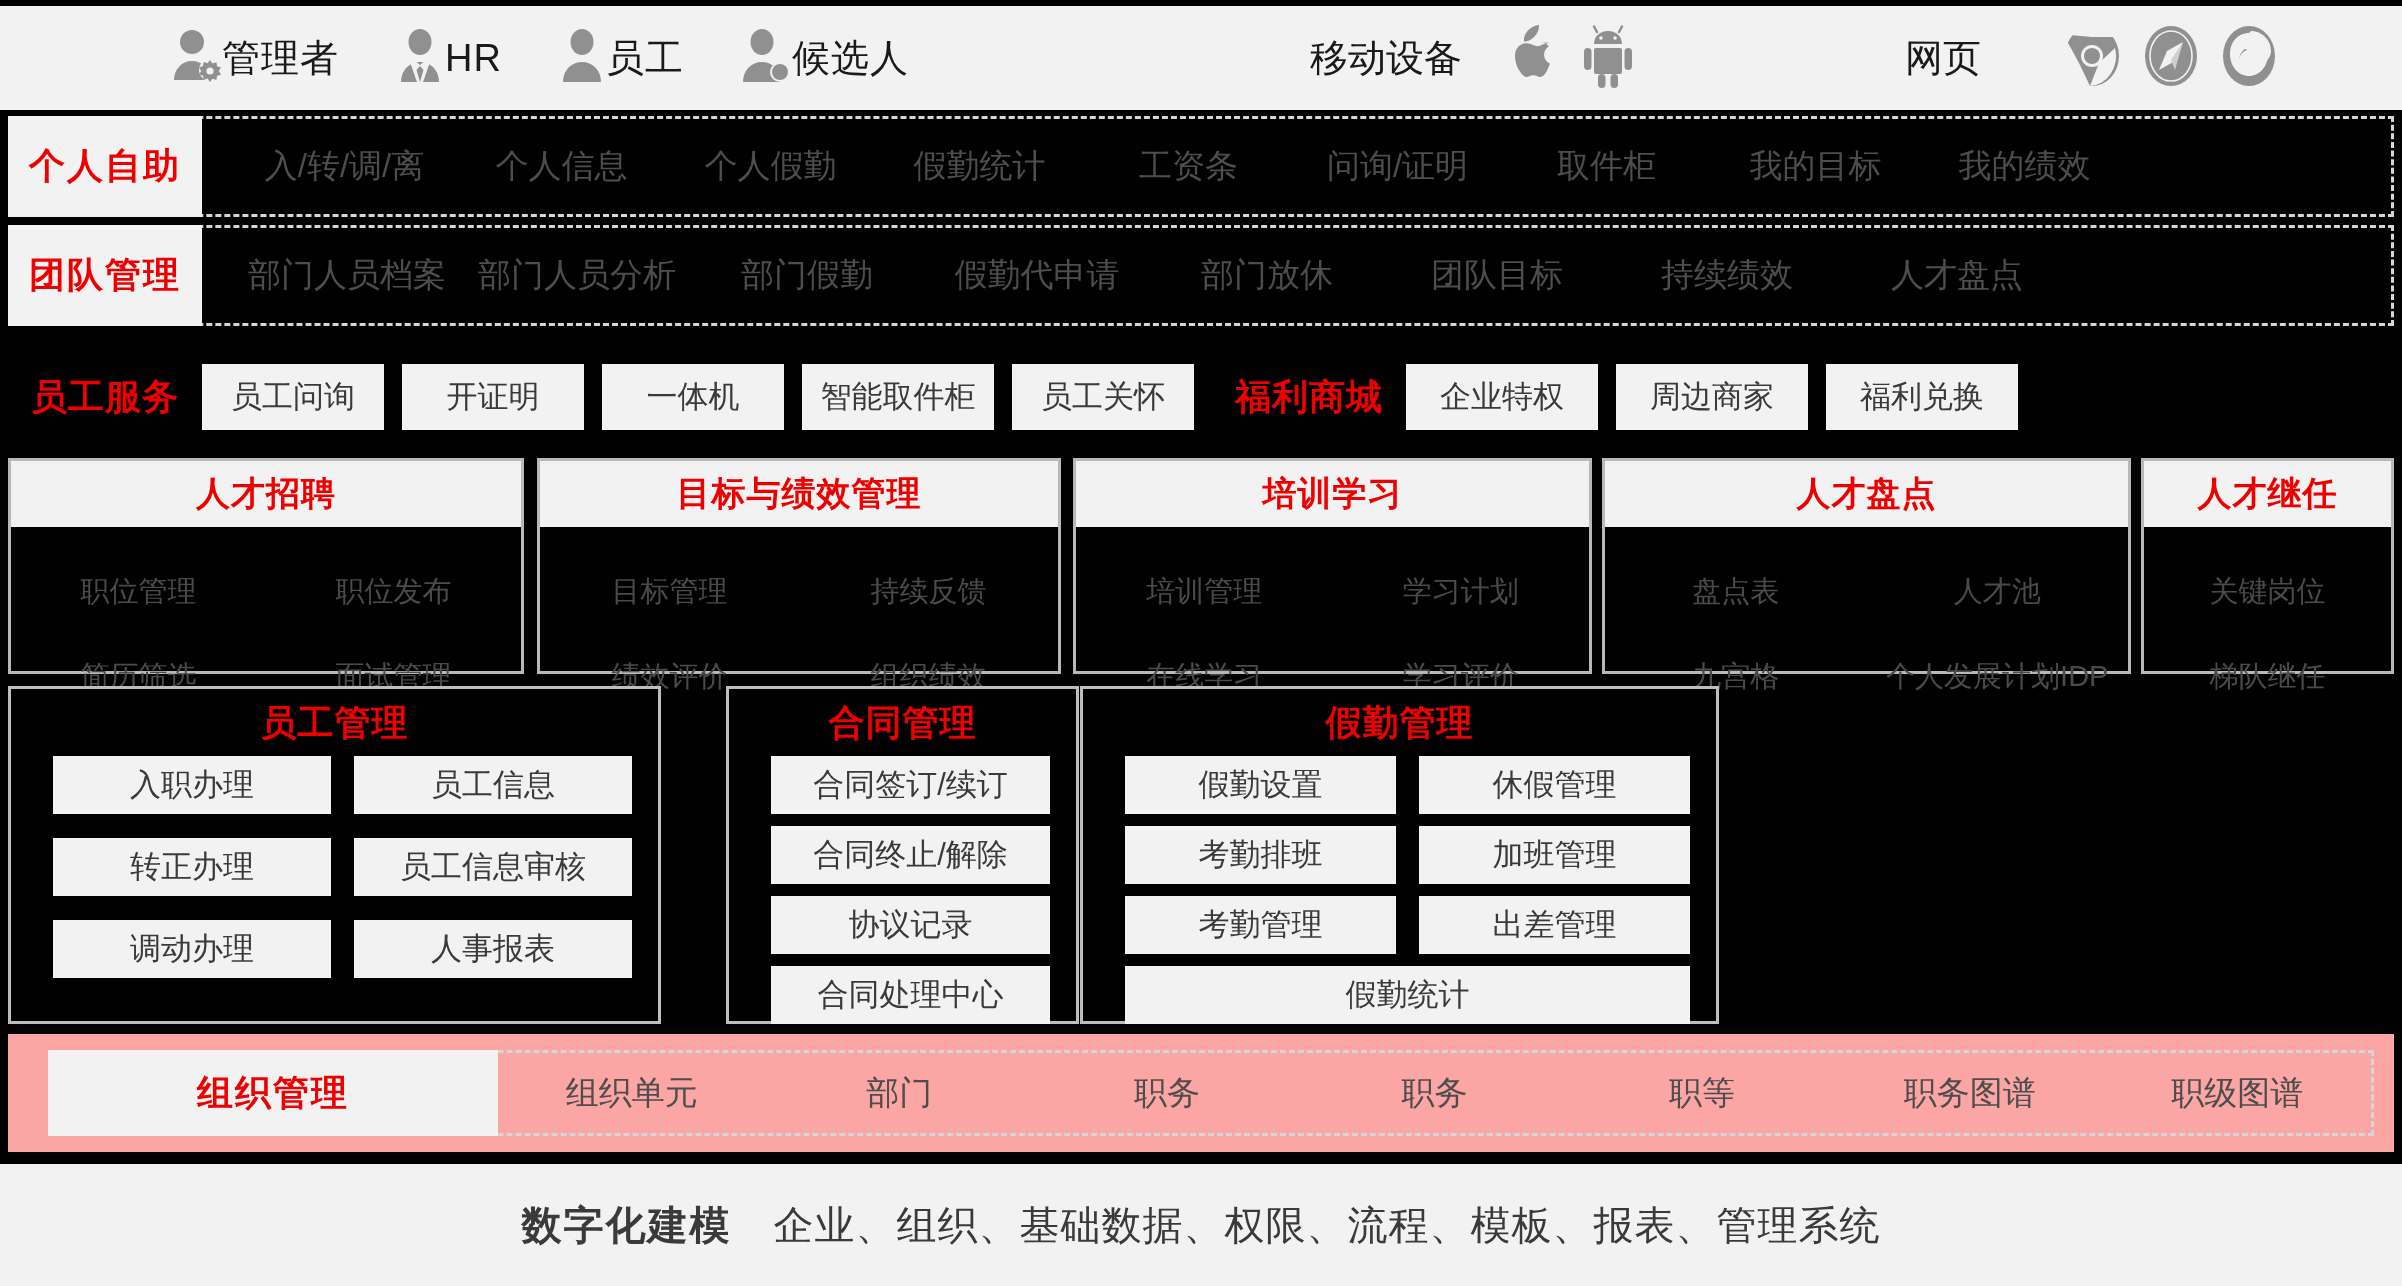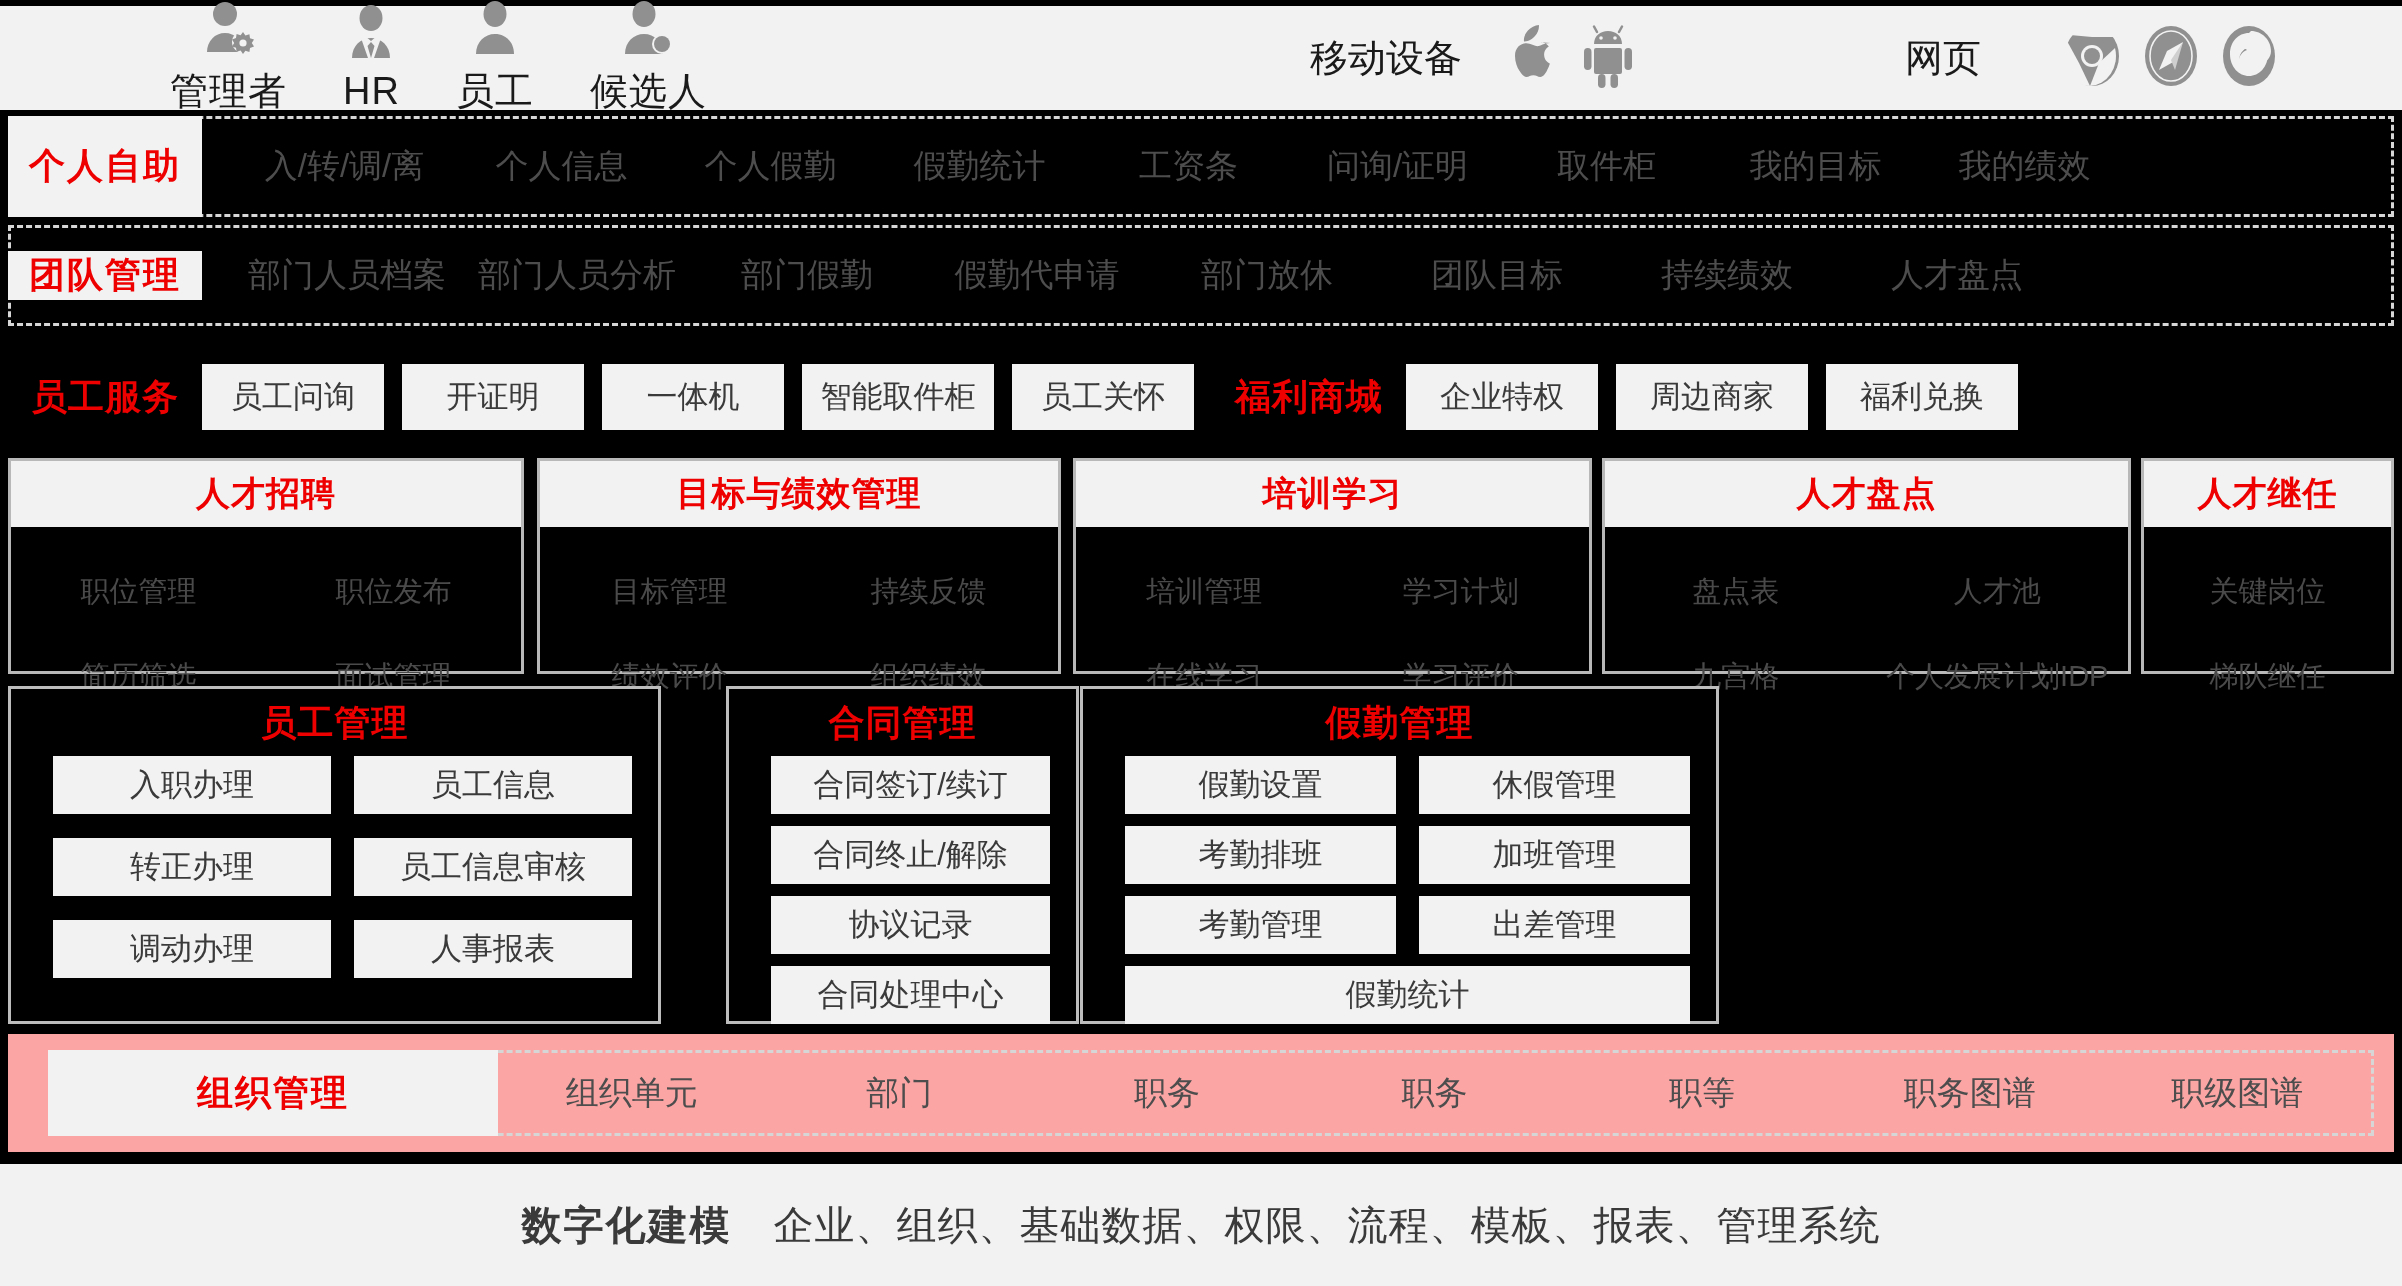--- a/index.html
+++ b/index.html
@@ -35,22 +35,21 @@
     position: absolute;
     left: 170px; top: 0;
     height: 104px;
     display: flex;
     align-items: center;
     gap: 56px;
   }
   .persona {
     display: flex;
     align-items: center;
-    gap: 6px;
-    flex-direction: column;
+    gap: 0;
   }
   .persona-label {
     font-size: 38px;
     color: #1a1a1a;
     letter-spacing: 1px;
     white-space: nowrap;
   }
   .persona-icon { display: block; }
 
   .device-group {
@@ -89,21 +88,21 @@
     position: absolute;
     left: 0;
     width: 2386px;
     height: 101px;
     border: 3px dashed #d6d6d6;
     box-sizing: border-box;
     display: flex;
     align-items: stretch;
   }
   .dashrow.r1 { top: 0; }
-  .dashrow.r2 { top: 109px; align-items: center; }
+  .dashrow.r2 { top: 109px; }
   .dashrow-title {
     width: 194px;
     flex: 0 0 194px;
     background: #f2f2f2;
     color: #ee0000;
     font-size: 36px;
     font-weight: bold;
     display: flex;
     align-items: center;
     justify-content: center;

